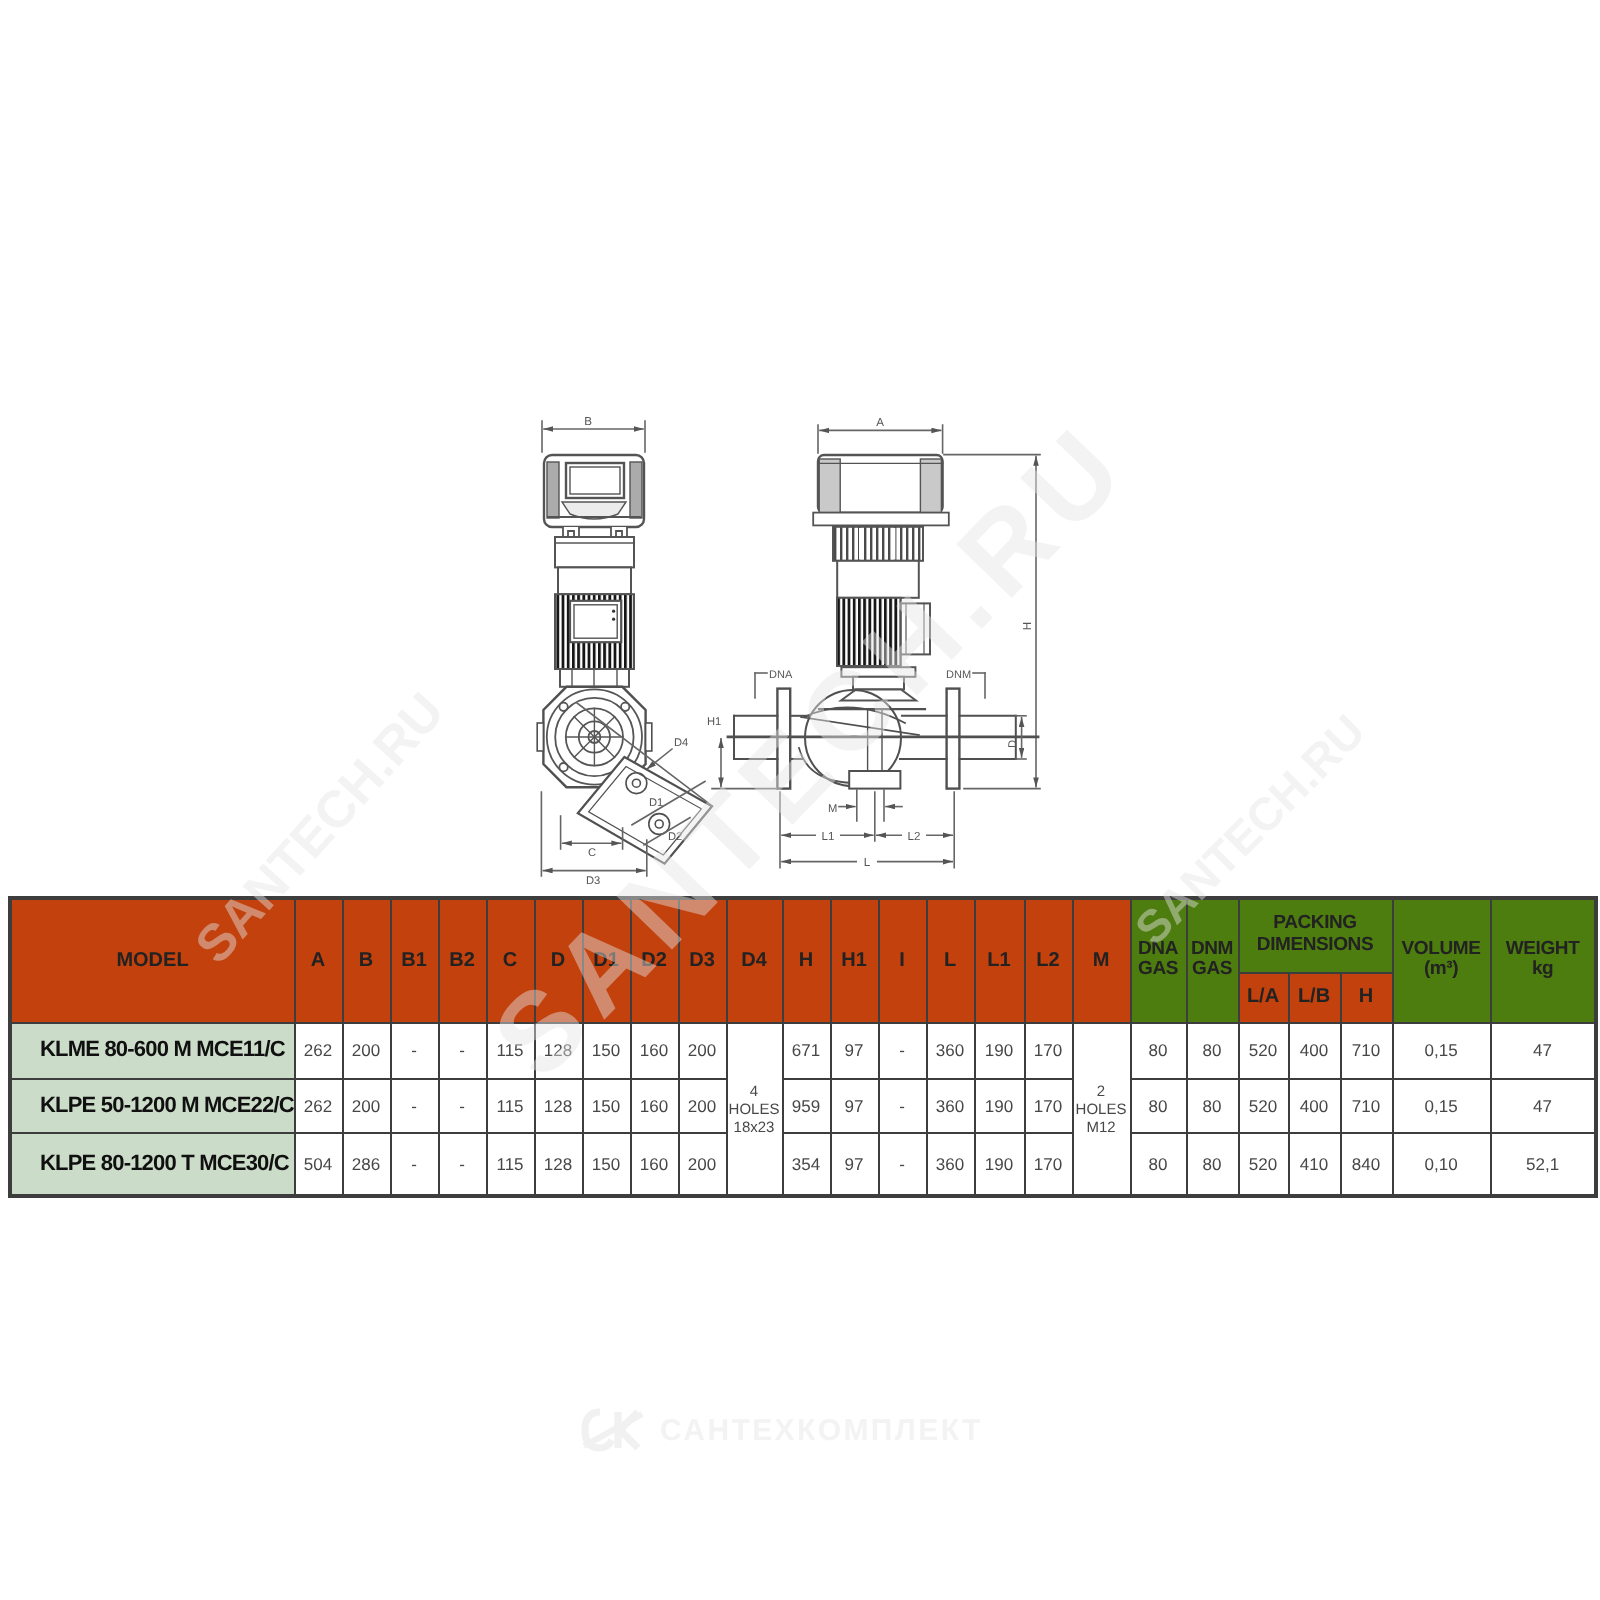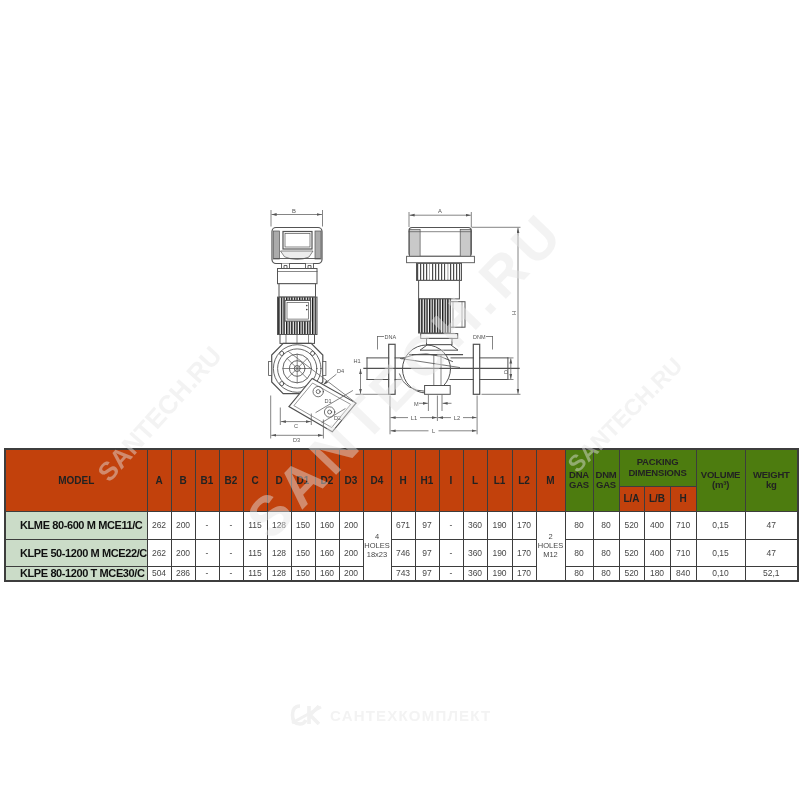--- a/index.html
+++ b/index.html
@@ -313,55 +313,55 @@
       <td class="mod">KLPE 50-1200 M MCE22/C</td>
       <td class="num">262</td>
             <td class="num">200</td>
             <td class="num">-</td>
             <td class="num">-</td>
       <td class="num">115</td>
             <td class="num">128</td>
             <td class="num">150</td>
             <td class="num">160</td>
             <td class="num">200</td>
-      <td class="num">746</td>
+      <td class="num">959</td>
             <td class="num">97</td>
             <td class="num">-</td>
             <td class="num">360</td>
             <td class="num">190</td>
             <td class="num">170</td>
       <td class="num">80</td>
             <td class="num">80</td>
             <td class="num">520</td>
             <td class="num">400</td>
             <td class="num">710</td>
       <td class="num">0,15</td>
             <td class="num">47</td>
     </tr>
-    <tr style="height:15px">
+    <tr style="height:32px">
       <td class="mod">KLPE 80-1200 T MCE30/C</td>
       <td class="num">504</td>
             <td class="num">286</td>
             <td class="num">-</td>
             <td class="num">-</td>
       <td class="num">115</td>
             <td class="num">128</td>
             <td class="num">150</td>
             <td class="num">160</td>
             <td class="num">200</td>
-      <td class="num">743</td>
+      <td class="num">354</td>
             <td class="num">97</td>
             <td class="num">-</td>
             <td class="num">360</td>
             <td class="num">190</td>
             <td class="num">170</td>
       <td class="num">80</td>
             <td class="num">80</td>
             <td class="num">520</td>
-            <td class="num">180</td>
+            <td class="num">410</td>
             <td class="num">840</td>
       <td class="num">0,10</td>
             <td class="num">52,1</td>
     </tr>
   </tbody>
       </table>
   </div>
 
   <div class="wm" style="left:257px;top:496px;font-size:56px;letter-spacing:6px;color:rgba(228,228,228,0.45);transform:rotate(-46deg);">SANTECH.RU</div>
   <div class="wm" style="left:103px;top:462px;font-size:26px;color:rgba(228,228,228,0.45);transform:rotate(-48deg);">SANTECH.RU</div>

